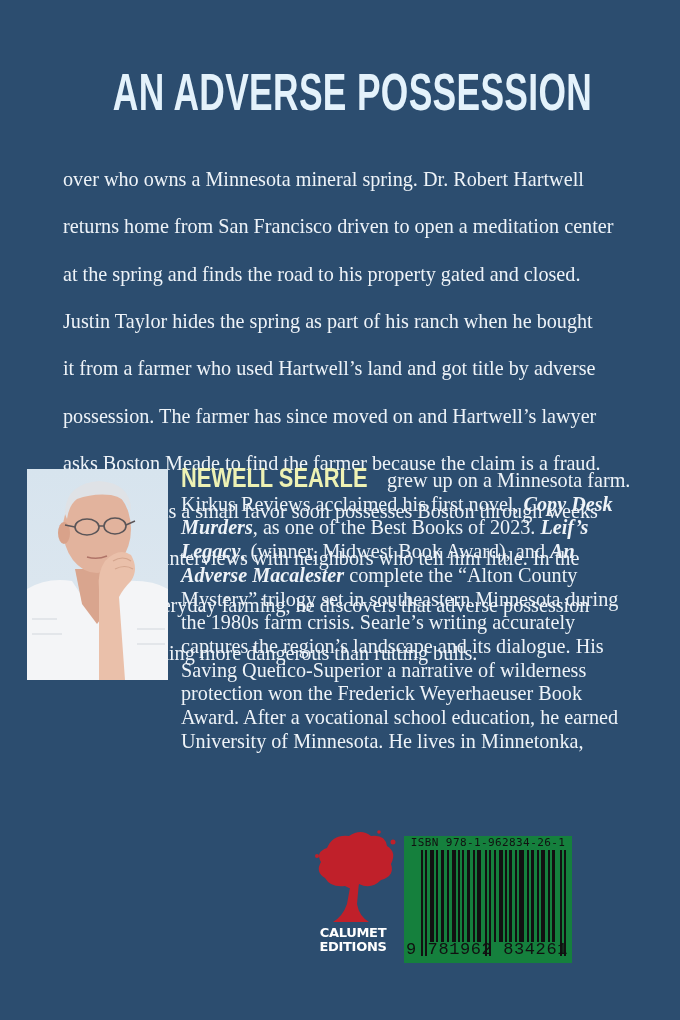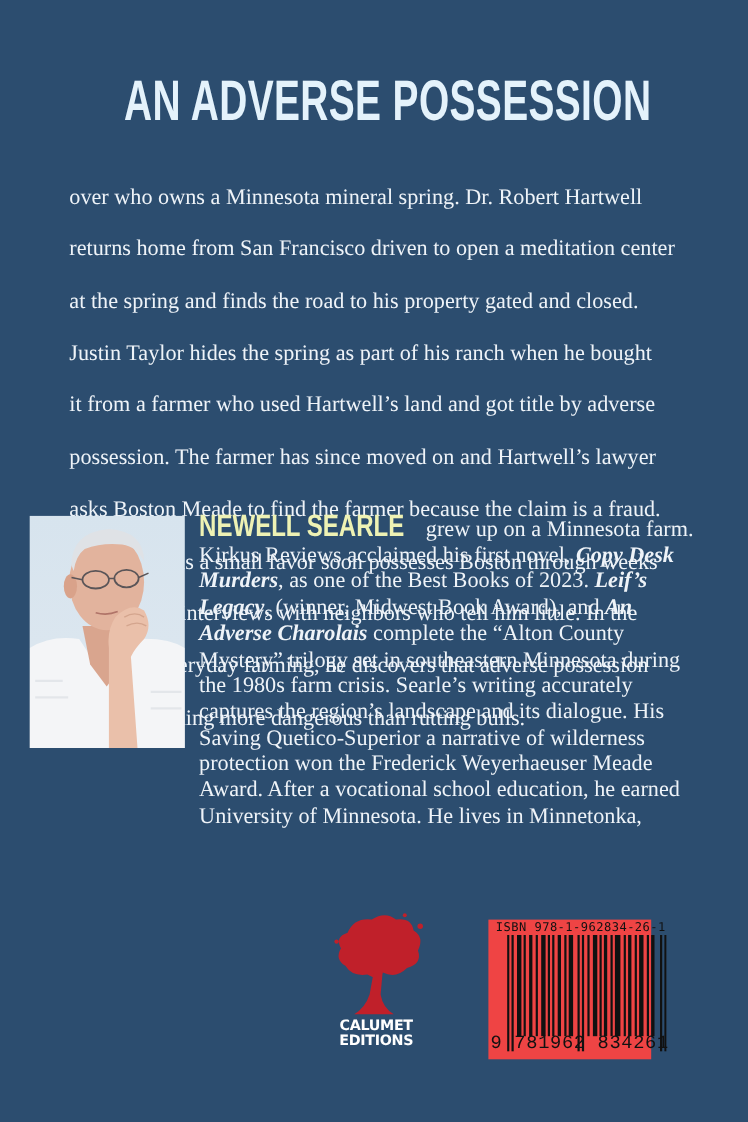--- a/index.html
+++ b/index.html
@@ -25,28 +25,28 @@
   .bio {
     position:absolute; left:181px; top:466px; width:480px;
     color:#eef3f8; font-size:20.2px; line-height:23.7px;
   }
   .bio .name {
     color:#eef2b4; font-family:"Liberation Sans", sans-serif; font-weight:bold;
     font-size:28px; display:inline-block; transform:scaleX(0.78); transform-origin:left bottom;
     margin-right:-38px; line-height:23px;
   }
   .bio i { font-style:italic;font-weight:bold; }
-  .logo { position:absolute; left:298px; top:826px; width:88px; height:135px; }
+  .logo { position:absolute; left:309px; top:826px; width:88px; height:135px; }
   .logo-text {
     position:absolute; left:0; top:100px; width:88px; text-align:center;
     color:#ffffff; font-family:"DejaVu Sans", sans-serif; font-weight:bold;
     font-size:13px; line-height:14px; letter-spacing:-0.3px;
   }
   .barcode {
-    position:absolute; left:444px; top:836px; width:148px; height:127px; background:#ef4444;
+    position:absolute; left:404px; top:836px; width:168px; height:127px; background:#15803d;
   }
   .isbn-top {
     position:absolute; left:0; top:1px; width:168px; text-align:center;
     font-family:"DejaVu Sans Mono", monospace; font-size:11px; line-height:12px; color:#111;
     letter-spacing:0.4px;
   }
   .bars { position:absolute; left:17px; top:14px; width:145px; height:106px; }
   .isbn-bottom {
     position:absolute; left:2px; top:103px; width:164px;
     font-family:Liberation Mono, monospace; font-size:17px; line-height:22px; color:#111;
@@ -97,26 +97,26 @@
     <path d="M78 92 Q92 78 104 86 Q112 100 104 112 Q96 120 92 128 L98 211 L72 211 L72 120 Q70 104 78 92 Z" fill="#eac0aa"></path>
     <path d="M86 92 Q96 86 104 92 M88 100 Q98 95 106 100" stroke="#d4a58e" stroke-width="1.2" fill="none"></path>
   </svg>
 </div>
 
 <div class="bio">
   <div><span class="name">NEWELL SEARLE</span><span> grew up on a Minnesota farm.</span></div>
   <div><span>Kirkus Reviews acclaimed his first novel, </span><i>Copy Desk</i></div>
   <div><i>Murders</i><span>, as one of the Best Books of 2023. </span><i>Leif’s</i></div>
   <div><i>Legacy</i><span>, (winner, Midwest Book Award), and </span><i>An</i></div>
-  <div><i>Adverse Charolais</i><span> complete the “Alton County</span></div>
+  <div><i>Adverse Macalester</i><span> complete the “Alton County</span></div>
   <div>Mystery” trilogy set in southeastern Minnesota during</div>
   <div>the 1980s farm crisis. Searle’s writing accurately</div>
   <div>captures the region’s landscape and its dialogue. His</div>
   <div>Saving Quetico-Superior a narrative of wilderness</div>
-  <div>protection won the Frederick Weyerhaeuser Meade</div>
+  <div>protection won the Frederick Weyerhaeuser Book</div>
   <div>Award. After a vocational school education, he earned</div>
   <div>University of Minnesota. He lives in Minnetonka,</div>
 </div>
 
 <div class="logo">
   <svg width="88" height="100" viewBox="0 0 88 100">
     <g fill="#c0202a">
       <path d="M18 22 Q24 8 40 10 Q52 2 62 10 Q76 8 78 20 Q88 26 82 38 Q86 50 72 54 Q62 64 50 58 L48 62 Q42 64 36 60 Q22 62 16 52 Q6 46 12 36 Q6 26 18 22 Z"></path>
       <path d="M42 56 L38 78 Q34 90 24 96 L60 96 Q50 90 48 78 L50 56 Z"></path>
       <circle cx="84" cy="16" r="2.5"></circle>

